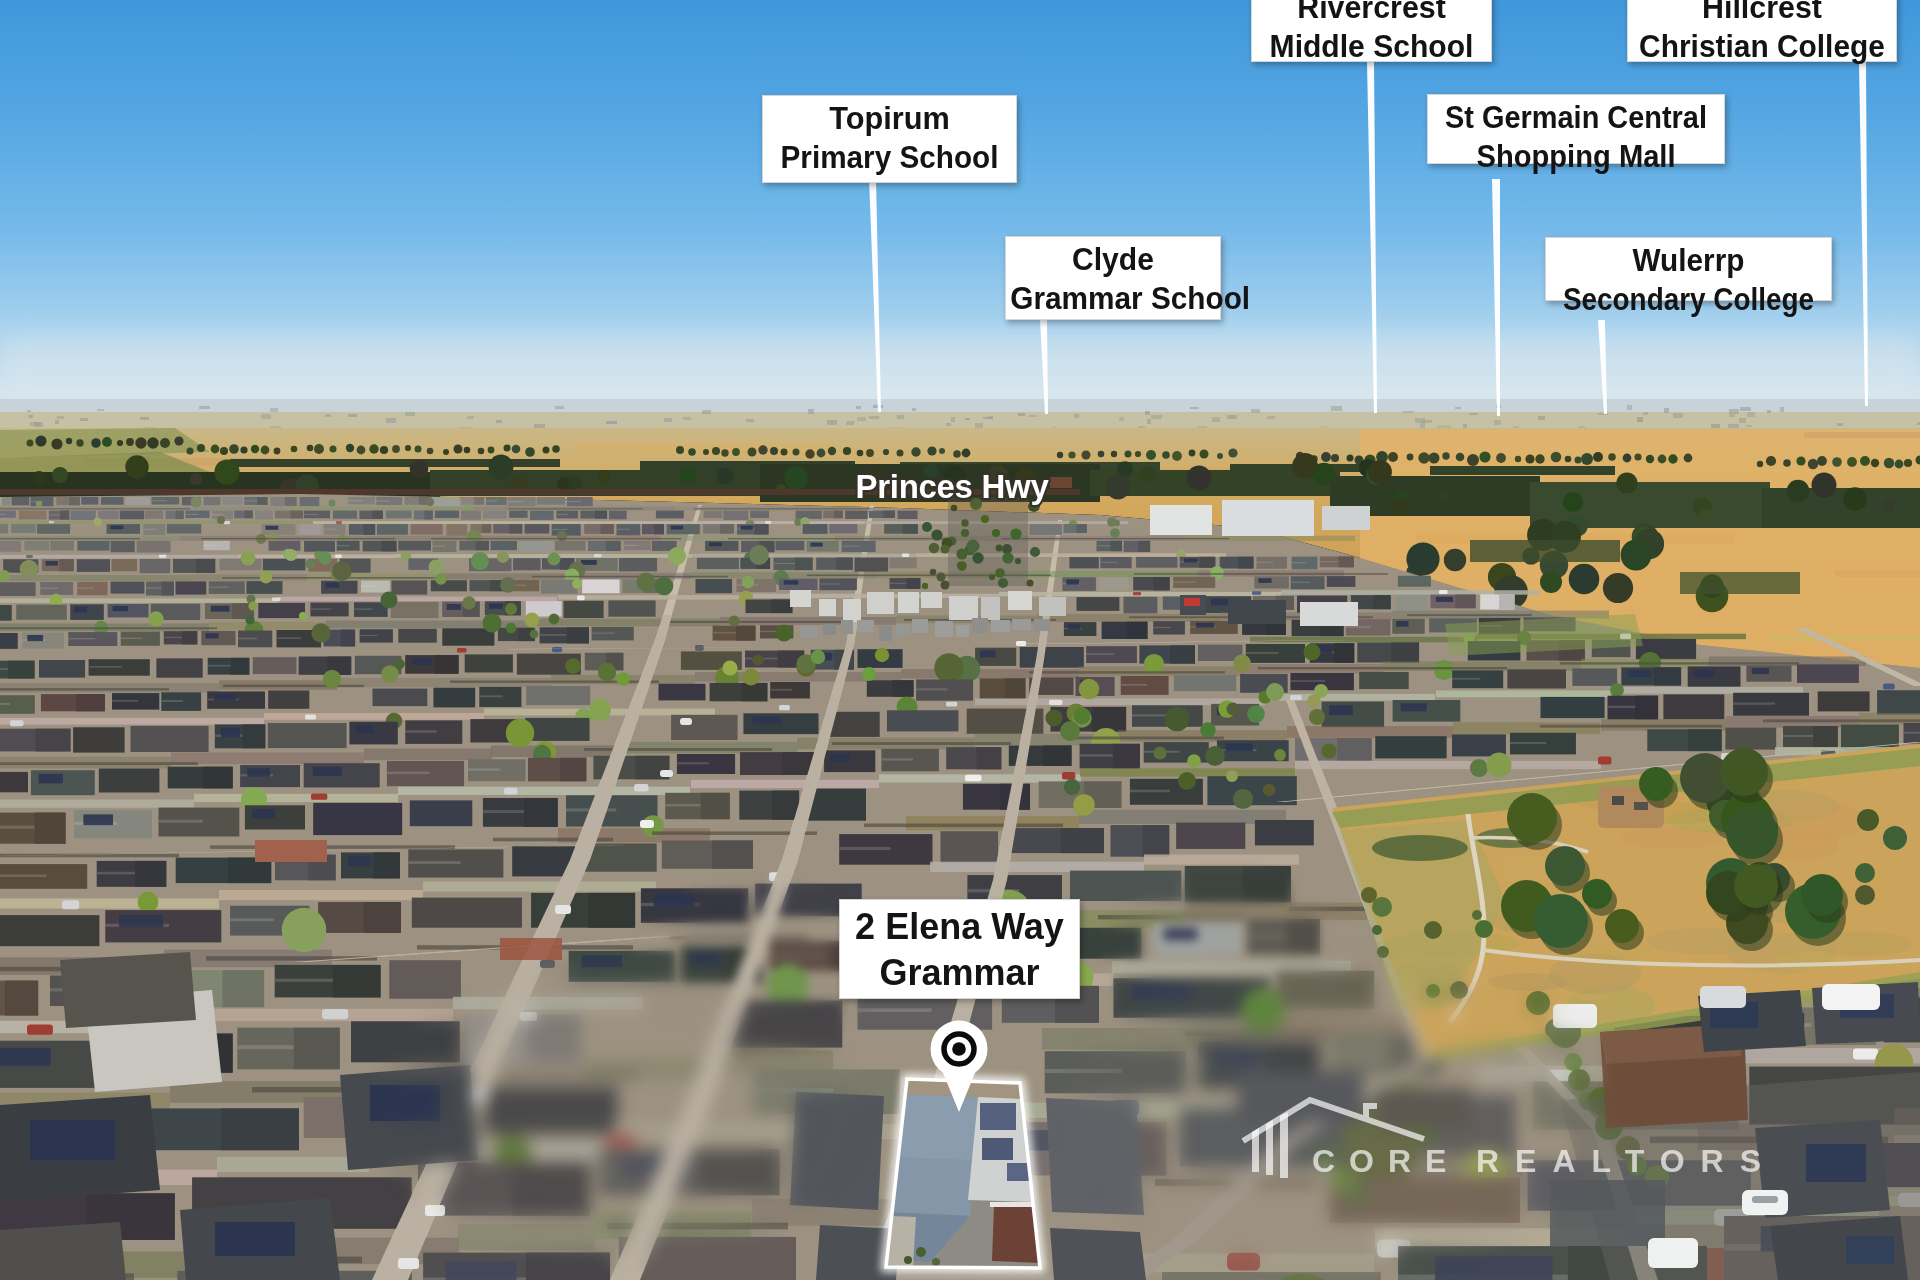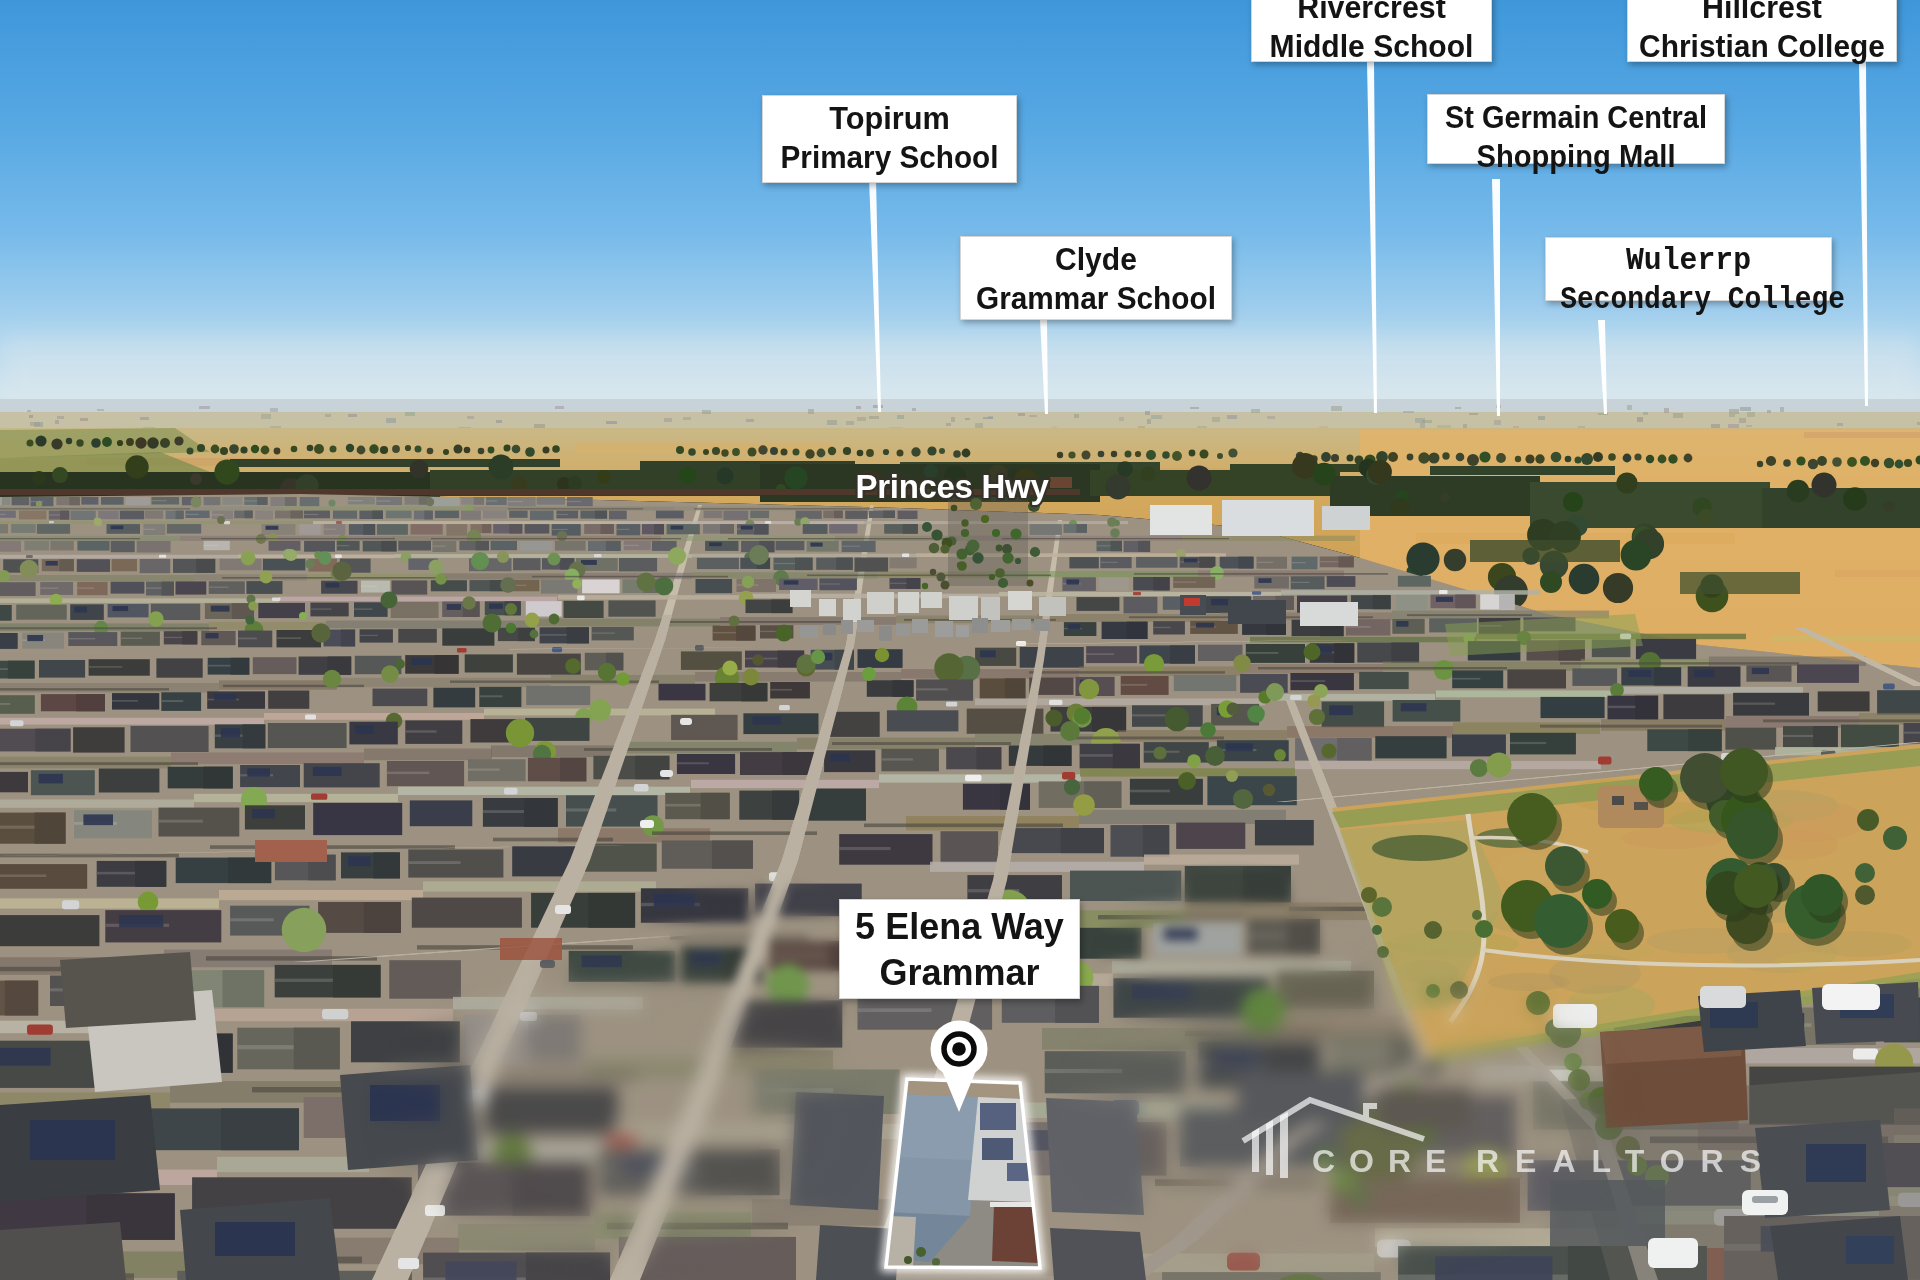--- a/index.html
+++ b/index.html
@@ -1922,43 +1922,43 @@
       </g>
       <text x="1312" y="1172" font-family="Liberation Sans, sans-serif" font-weight="bold" font-size="32" letter-spacing="14" fill="#ffffff" opacity="0.68">CORE</text>
       <text x="1476" y="1172" font-family="Liberation Sans, sans-serif" font-weight="bold" font-size="32" letter-spacing="16" fill="#ffffff" opacity="0.68">REALTORS</text>
     </svg>
 
 <div class="lab" style="left:762px;top:95px;width:255px;height:88px;">
       <span class="l" style="--sx:0.99">Topirum</span>
       <span class="l" style="--sx:0.958">Primary School</span>
     </div>
 
-<div class="lab" style="left:960px;top:236px;width:272px;height:84px;">
+<div class="lab" style="left:1005px;top:236px;width:216px;height:84px;">
       <span class="l" style="--sx:0.97">Clyde</span>
       <span class="l" style="--sx:0.96">Grammar School</span>
     </div>
 
 <div class="lab" style="left:1251px;top:-16px;width:241px;height:78px;">
       <span class="l" style="--sx:0.98">Rivercrest</span>
       <span class="l" style="--sx:0.97">Middle School</span>
     </div>
 
 <div class="lab" style="left:1627px;top:-16px;width:270px;height:78px;">
       <span class="l" style="--sx:0.98">Hillcrest</span>
       <span class="l" style="--sx:0.964">Christian College</span>
     </div>
 
 <div class="lab" style="left:1427px;top:94px;width:298px;height:70px;">
       <span class="l" style="--sx:0.933">St Germain Central</span>
       <span class="l" style="--sx:0.94">Shopping Mall</span>
     </div>
 
-<div class="lab" style="left:1545px;top:237px;width:287px;height:64px;font-family:Liberation Mono, monospace;">
+<div class="lab" style="left:1545px;top:237px;width:287px;height:64px;">
       <span class="l" style="--sx:0.96">Wulerrp</span>
       <span class="l" style="--sx:0.90">Secondary College</span>
     </div>
 
 <div class="lab elena" style="left:839px;top:899px;width:241px;height:100px;">
-      <span class="l" style="--sx:1">5 Elena Way</span>
+      <span class="l" style="--sx:1">2 Elena Way</span>
       <span class="l" style="--sx:1">Grammar</span>
     </div>
 
 </div>
 
 </body></html>

